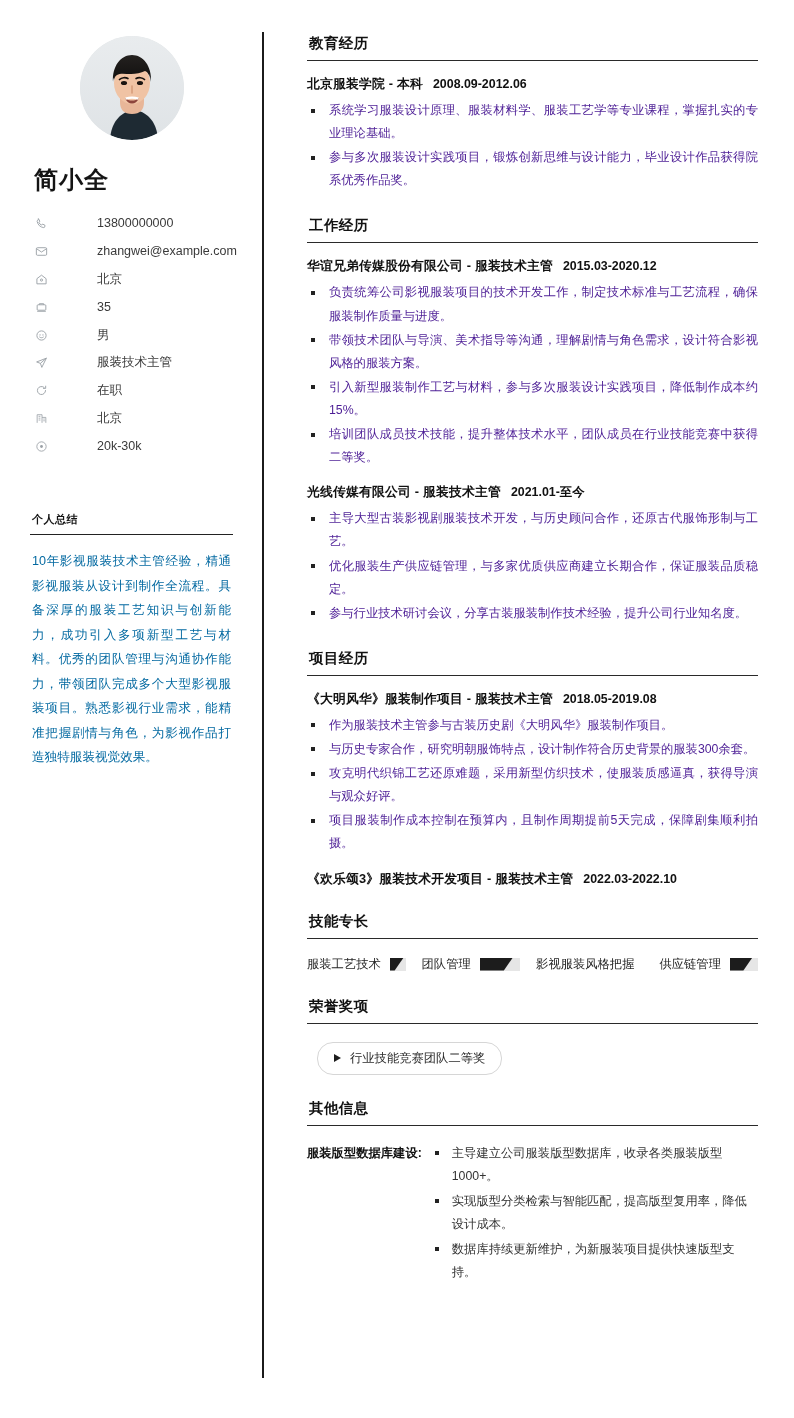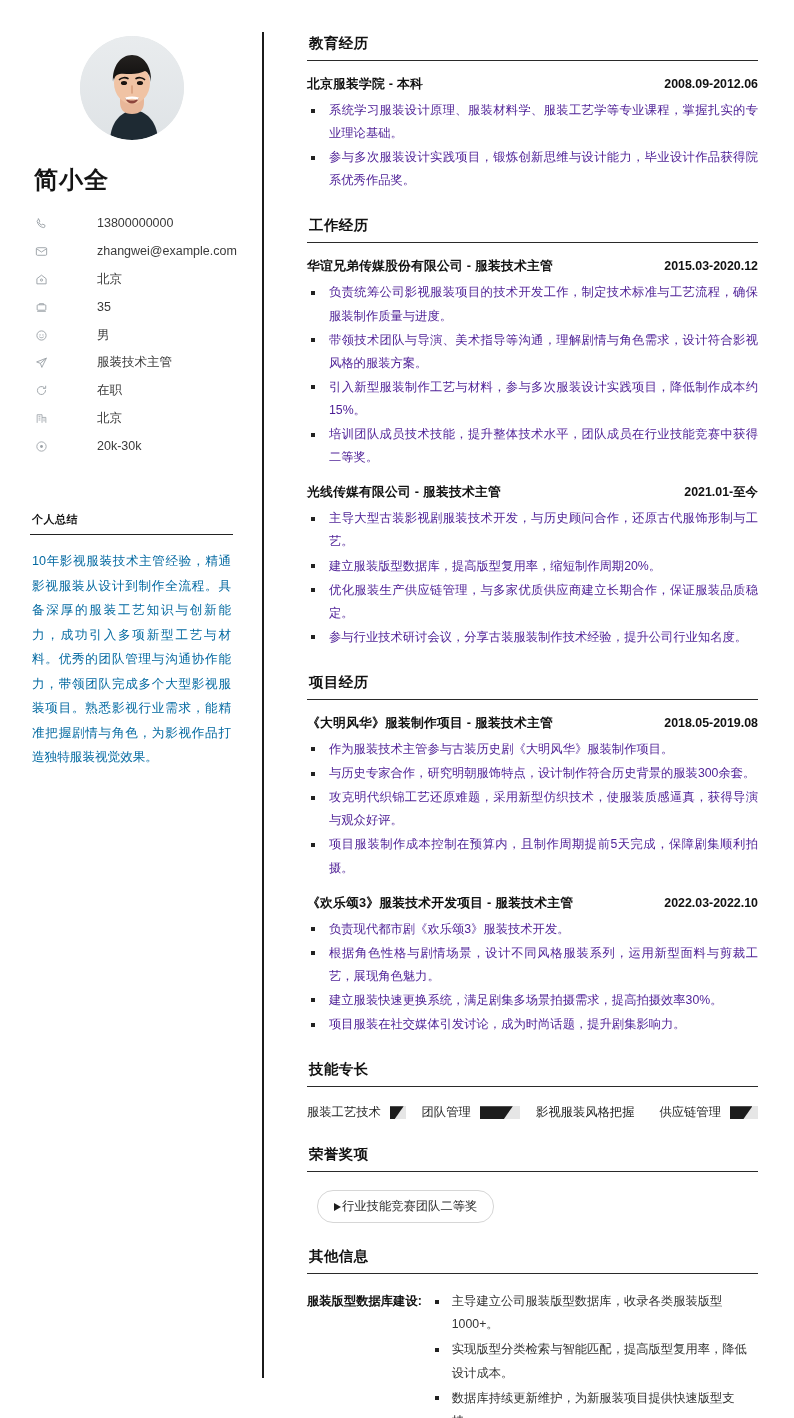--- a/index.html
+++ b/index.html
@@ -108,21 +108,21 @@
     font-size: 14.4px;
     font-weight: bold;
     color: #121212;
     padding: 0 2px 7px 2px;
     border-bottom: 1.6px solid #2a2a2a;
     letter-spacing: .5px;
   }
   .entry { margin-top: 15px; }
   .entry-top {
     display: flex;
-    justify-content: space-between;
+    justify-content: flex-start;
     align-items: baseline;
     gap: 10px;
     margin-bottom: 6px;
   }
   .entry-title {
     font-size: 12.8px;
     font-weight: bold;
     color: #111;
     letter-spacing: .2px;
   }
@@ -189,21 +189,21 @@
   .tag-row {
     display: flex;
     flex-wrap: wrap;
     gap: 12px;
     margin-top: 18px;
     padding-left: 10px;
   }
   .tag {
     display: inline-flex;
     align-items: center;
-    gap: 1px;
+    gap: 9px;
     border: 1px solid #d6d6d6;
     border-radius: 16px;
     padding: 7px 16px;
     font-size: 12.3px;
     color: #2b2b2b;
     background: #fff;
   }
   .tri {
     width: 0; height: 0;
     border-left: 7px solid #1d1d1d;
@@ -416,21 +416,20 @@
         </ul>
       </div>
 
       <div class="entry">
         <div class="entry-top">
           <div class="entry-title">光线传媒有限公司 - 服装技术主管</div>
           <div class="entry-date">2021.01-至今</div>
         </div>
         <ul class="bullets">
           <li>主导大型古装影视剧服装技术开发，与历史顾问合作，还原古代服饰形制与工艺。</li>
-          <li>建立服装版型数据库，提高版型复用率，缩短制作周期20%。</li>
           <li>优化服装生产供应链管理，与多家优质供应商建立长期合作，保证服装品质稳定。</li>
           <li>参与行业技术研讨会议，分享古装服装制作技术经验，提升公司行业知名度。</li>
         </ul>
       </div>
     </section>
 
     <section class="section">
       <div class="sec-head">项目经历</div>
 
       <div class="entry">
@@ -444,26 +443,20 @@
           <li>攻克明代织锦工艺还原难题，采用新型仿织技术，使服装质感逼真，获得导演与观众好评。</li>
           <li>项目服装制作成本控制在预算内，且制作周期提前5天完成，保障剧集顺利拍摄。</li>
         </ul>
       </div>
 
       <div class="entry">
         <div class="entry-top">
           <div class="entry-title">《欢乐颂3》服装技术开发项目 - 服装技术主管</div>
           <div class="entry-date">2022.03-2022.10</div>
         </div>
-        <ul class="bullets">
-          <li>负责现代都市剧《欢乐颂3》服装技术开发。</li>
-          <li>根据角色性格与剧情场景，设计不同风格服装系列，运用新型面料与剪裁工艺，展现角色魅力。</li>
-          <li>建立服装快速更换系统，满足剧集多场景拍摄需求，提高拍摄效率30%。</li>
-          <li>项目服装在社交媒体引发讨论，成为时尚话题，提升剧集影响力。</li>
-        </ul>
       </div>
     </section>
 
     <section class="section">
       <div class="sec-head">技能专长</div>
       <div class="skill-grid">
         <div class="skill-row">
           <span class="skill-name">服装工艺技术</span>
           <span class="skill-track">
             <span class="skill-fill" style="width: 88%;"></span>

